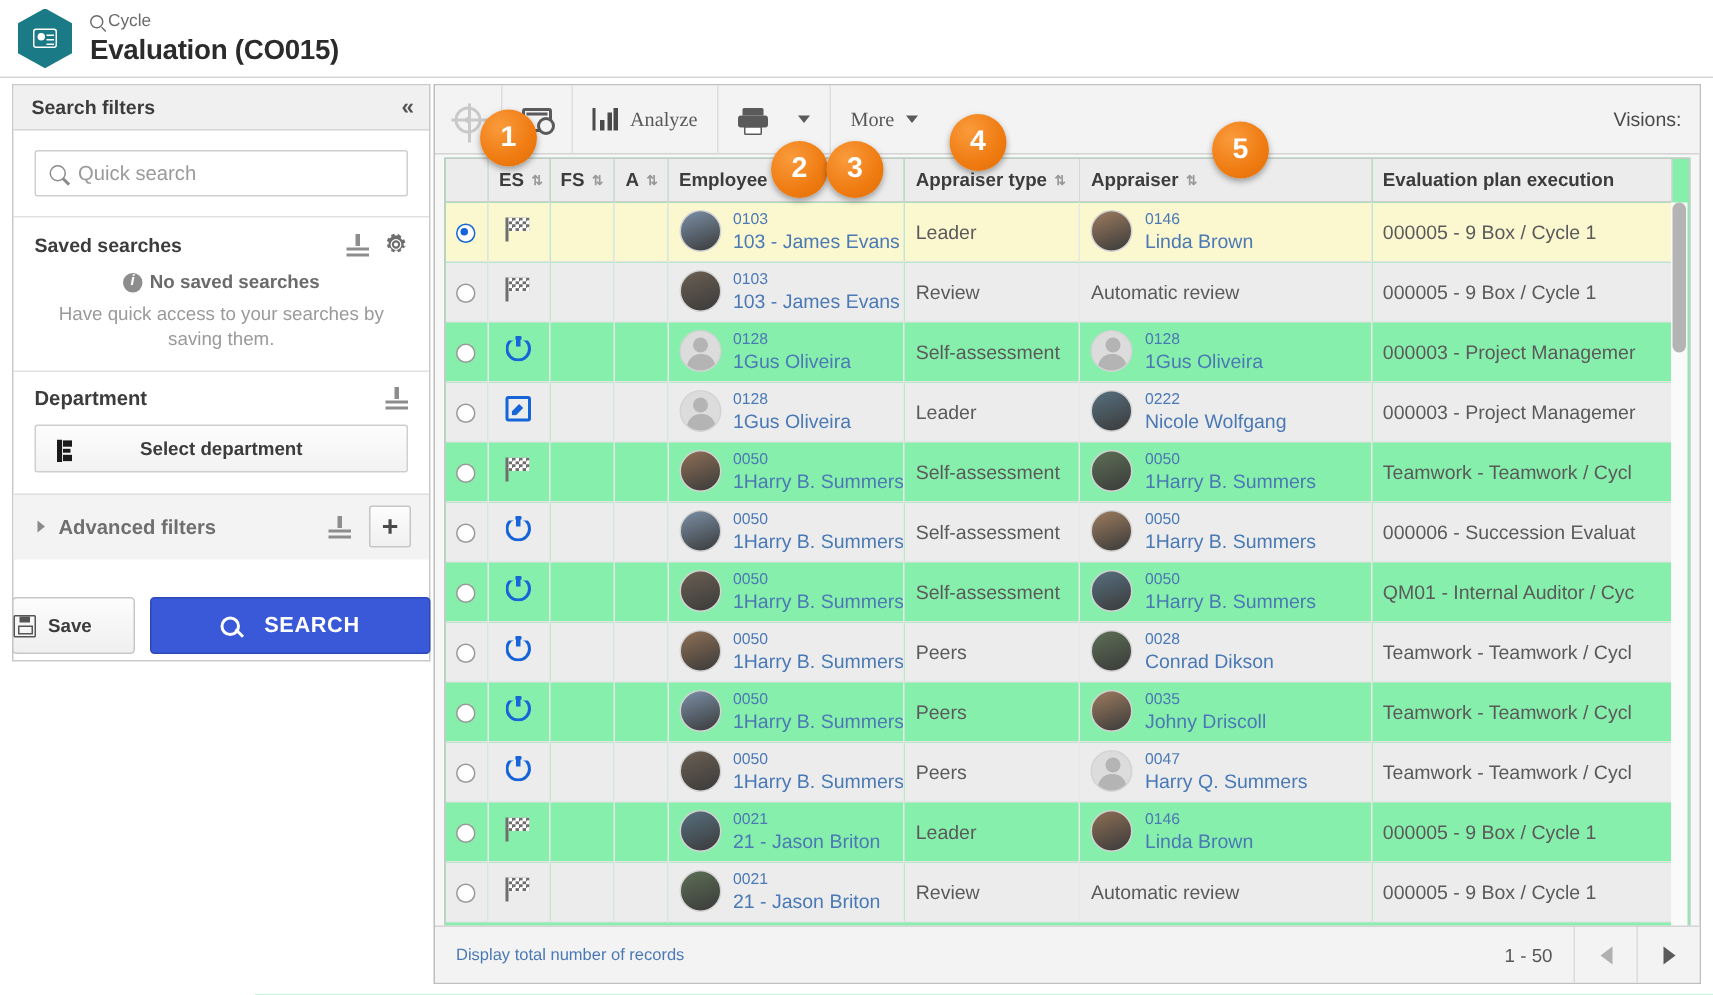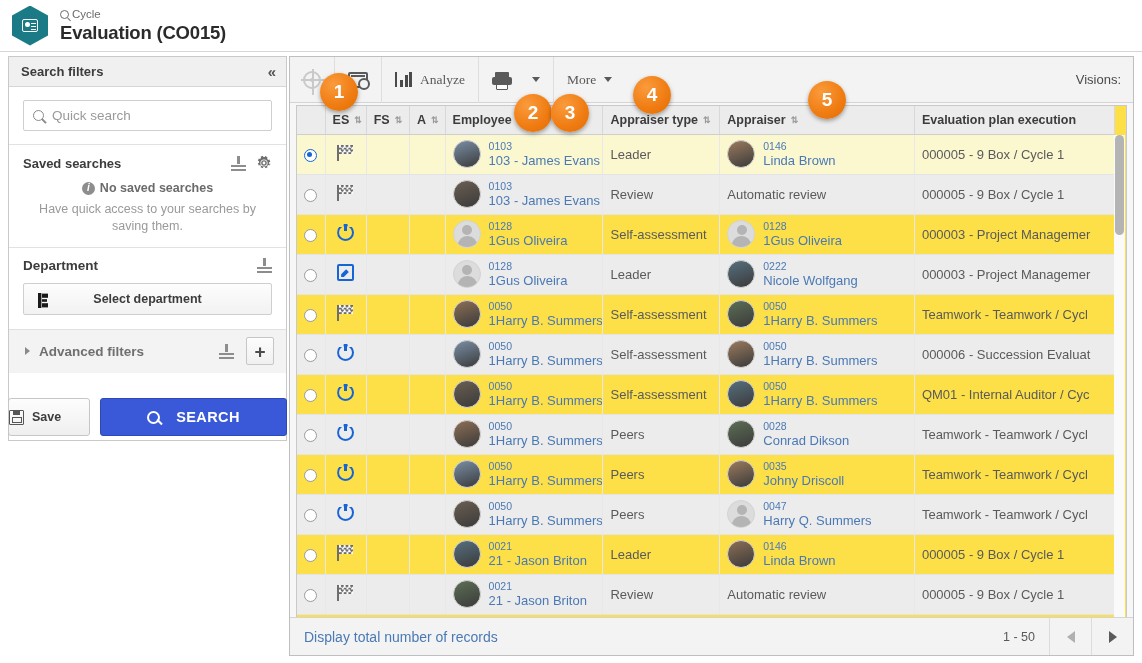--- a/index.html
+++ b/index.html
@@ -170,21 +170,21 @@
   }
   .grid-icon{width:15px;height:14px;border:1.6px solid #4a4a4a;position:relative;background:#fff;}
   .grid-icon:before{content:"";position:absolute;left:0;top:3px;width:100%;height:1.2px;background:#4a4a4a;box-shadow:0 3.2px 0 0 #4a4a4a,0 6.4px 0 0 #4a4a4a;}
   .grid-icon:after{content:"";position:absolute;top:0;left:4.5px;width:1.2px;height:100%;background:#4a4a4a;box-shadow:4.5px 0 0 0 #4a4a4a;}
   .visions-val{font-size:13px;color:#3c3c3c;}
   .sel-caret{margin-left:auto;width:0;height:0;border-left:4px solid transparent;border-right:4px solid transparent;border-top:5px solid #3c3c3c;}
 
   
   .grid-wrap{
     position:absolute;left:6px;top:48px;width:831px;height:546px;
-    background:#fde047;border:1px solid #c9c9c9;overflow:hidden;
+    background:#86efac;border:1px solid #c9c9c9;overflow:hidden;
   }
   table.grid{border-collapse:collapse;width:818px;table-layout:fixed;}
   table.grid th{
     height:28px;background:#ececec;border-right:1px solid #d8d8d8;border-bottom:1px solid #cfcfcf;
     font-size:12.5px;color:#3c3c3c;font-weight:bold;text-align:left;padding:0 7px;
     white-space:nowrap;position:relative;
   }
   th.sorted{background:#e0e0e0;}
   .sort-ic{display:inline-block;width:8px;margin-left:5px;color:#9a9a9a;font-size:9px;line-height:1;vertical-align:1px;}
   .sort-dn{display:inline-block;margin-left:5px;width:0;height:0;border-left:4px solid transparent;border-right:4px solid transparent;border-top:5px solid #4a4a4a;vertical-align:middle;}
@@ -239,21 +239,21 @@
   .hscroll{
     position:absolute;left:6px;bottom:3px;width:831px;height:11px;background:#e8e8e8;border-radius:5px;
   }
   .hthumb{position:absolute;left:1px;top:1px;width:655px;height:9px;background:#b4b4b4;border-radius:5px;}
 
   
   .rp-footer{
     position:absolute;left:0;bottom:0;width:843px;height:38px;background:#f3f3f3;
     border-top:1px solid #d4d4d4;display:flex;align-items:center;
   }
-  .foot-link{margin-left:14px;font-size:14px;color:#4a79b5;cursor:pointer;}
+  .foot-link{margin-left:14px;font-size:11px;color:#4a79b5;cursor:pointer;}
   .pg-count{margin-left:auto;font-size:12.5px;color:#585858;padding:0 14px;}
   .pg-btn{
     width:42px;height:37px;border-left:1px solid #dcdcdc;display:flex;align-items:center;justify-content:center;cursor:pointer;
   }
   .tri-l{width:0;height:0;border-right:8px solid #b0b0b0;border-top:6px solid transparent;border-bottom:6px solid transparent;}
   .tri-r{width:0;height:0;border-left:8px solid #5a5a5a;border-top:6px solid transparent;border-bottom:6px solid transparent;}
 
   
   .callout{
     position:absolute;width:38px;height:38px;border-radius:50%;

